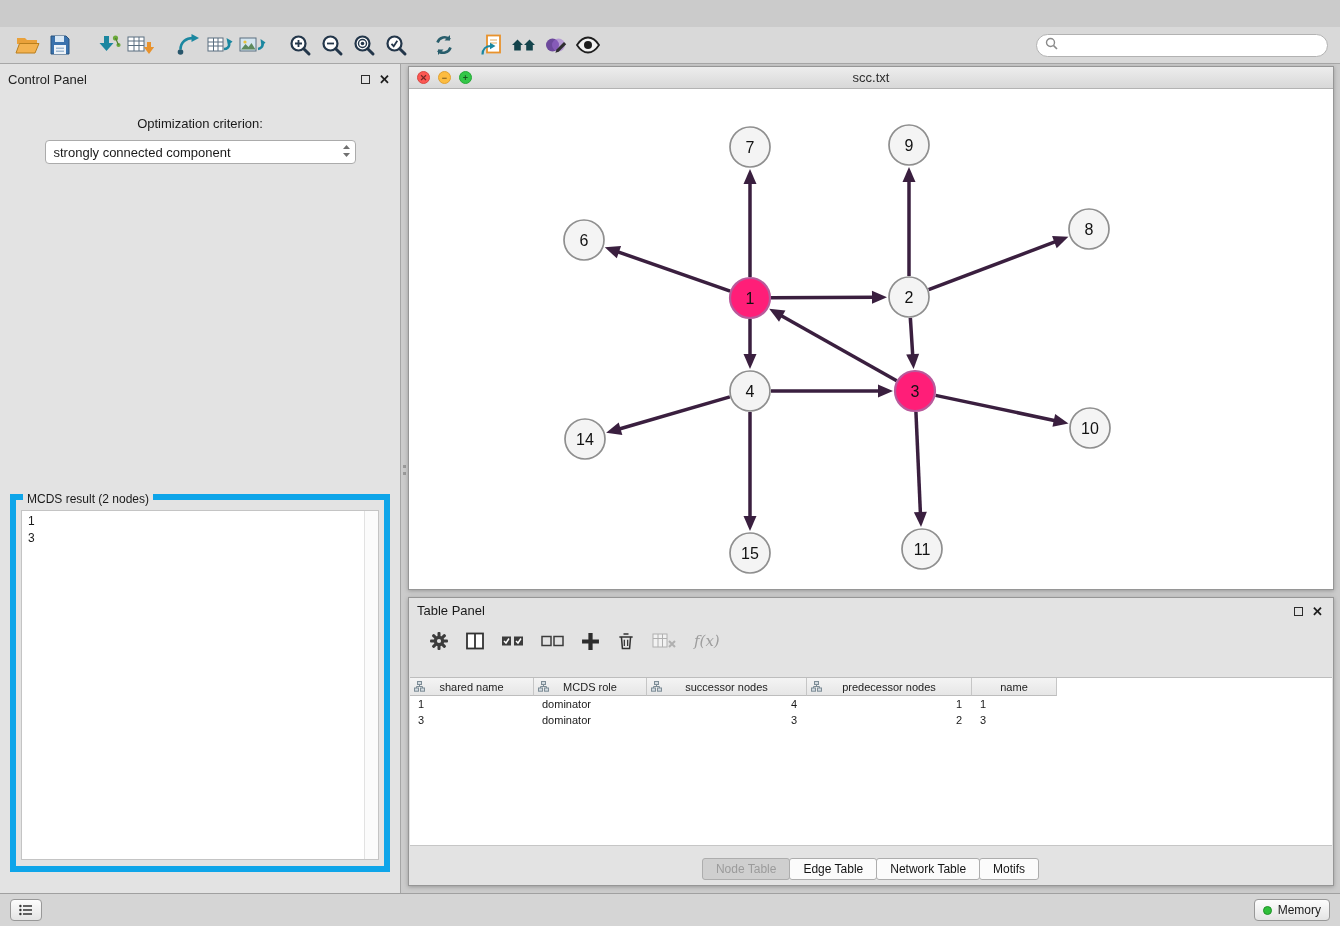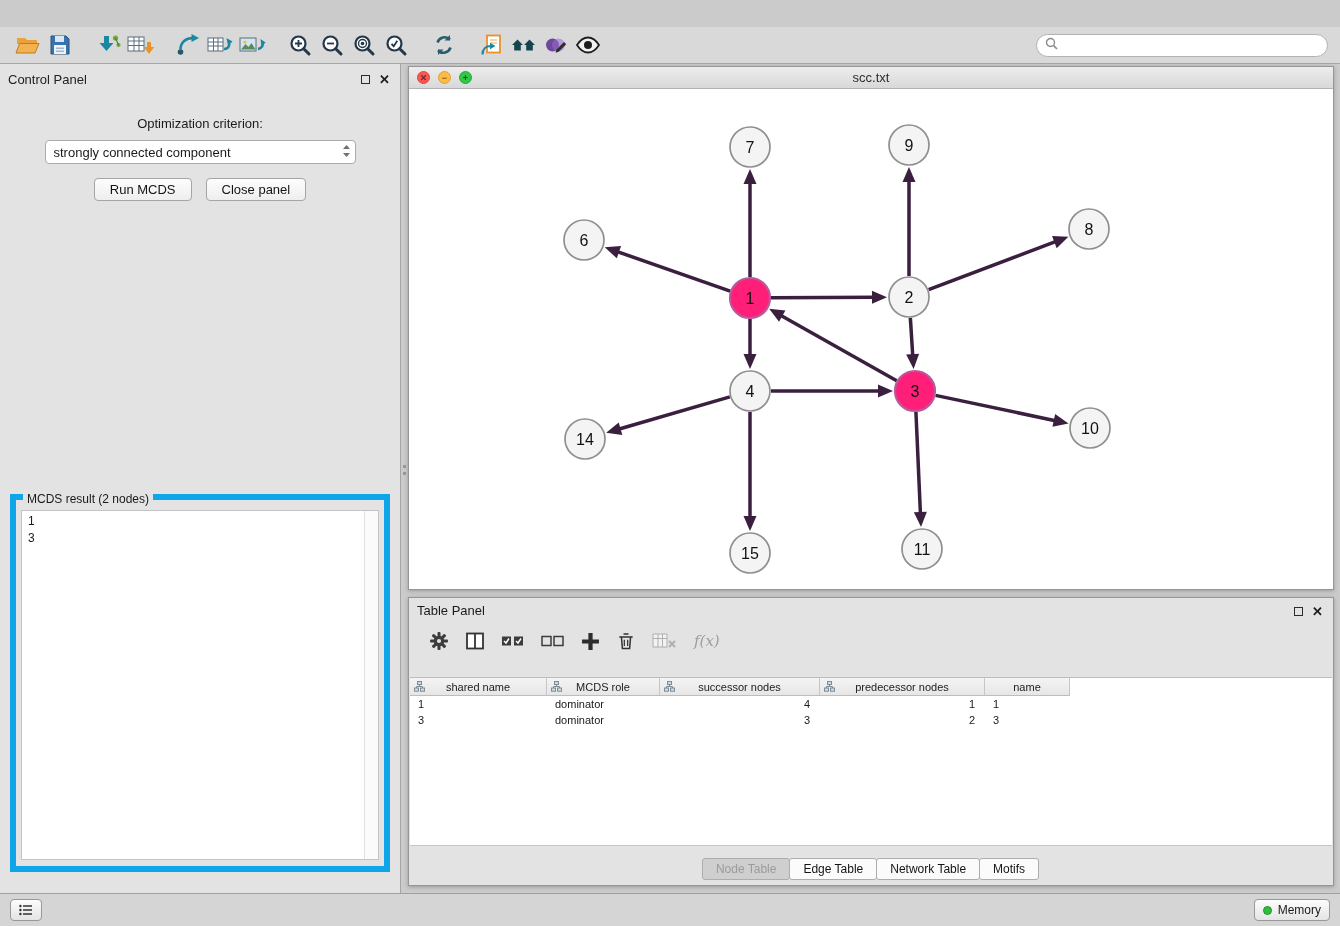--- a/index.html
+++ b/index.html
@@ -92,21 +92,21 @@
   .thead { display:flex; height:18px; }
   .th {
     position:relative; display:flex; align-items:center; justify-content:center;
     font-size:11px; background:linear-gradient(#f4f4f4,#e6e6e6);
     border-right:1px solid #c6c6c6; border-bottom:1px solid #bdbdbd; color:#222;
   }
   .th .hicon { position:absolute; left:4px; top:3px; }
   .trow { display:flex; height:16px; font-size:11px; align-items:center; }
   .td { padding:0 8px; overflow:hidden; white-space:nowrap; }
   .td.num { text-align:right; padding-right:10px; }
-  .c0{width:137px}.c1{width:113px}.c2{width:160px}.c3{width:165px}.c4{width:85px}
+  .c0{width:124px}.c1{width:113px}.c2{width:160px}.c3{width:165px}.c4{width:85px}
   .tp-tabs { position:absolute; left:0; right:0; bottom:5px; display:flex; justify-content:center; }
   .tp-tab { font-size:12px; border-radius:3px; }
   
   .statusbar {
     position:absolute; left:0; right:0; bottom:0; height:33px; background:#d5d5d5;
     border-top:1px solid #a0a0a0; display:flex; align-items:center; padding:0 10px;
   }
   .sb-btn {
     height:22px; border:1px solid #989898; border-radius:4px;
     background:linear-gradient(#fdfdfd,#e4e4e4); display:flex; align-items:center; gap:6px; padding:0 8px; font-size:12px;
@@ -267,24 +267,20 @@
     </div>
     <div class="opt-label">Optimization criterion:</div>
     <div class="dropdown">
       <span class="dd-label">strongly connected component</span>
       <span>
         <svg width="9" height="14" viewBox="0 0 9 14">
             <path d="M4.5 1L8 5H1z" fill="#707070"></path>
             <path d="M4.5 13L1 9h7z" fill="#707070"></path>
           </svg>
       </span>
-    </div>
-    <div class="btn-row">
-      <span class="btn">Run MCDS</span>
-      <span class="btn">Close panel</span>
     </div>
     <div class="result-box">
       <span class="result-title">MCDS result (2 nodes)</span>
       <div class="result-area">
         <div>1</div>
         <div>3</div>
         <div class="result-scrollbar"></div>
       </div>
     </div>
   </div>

